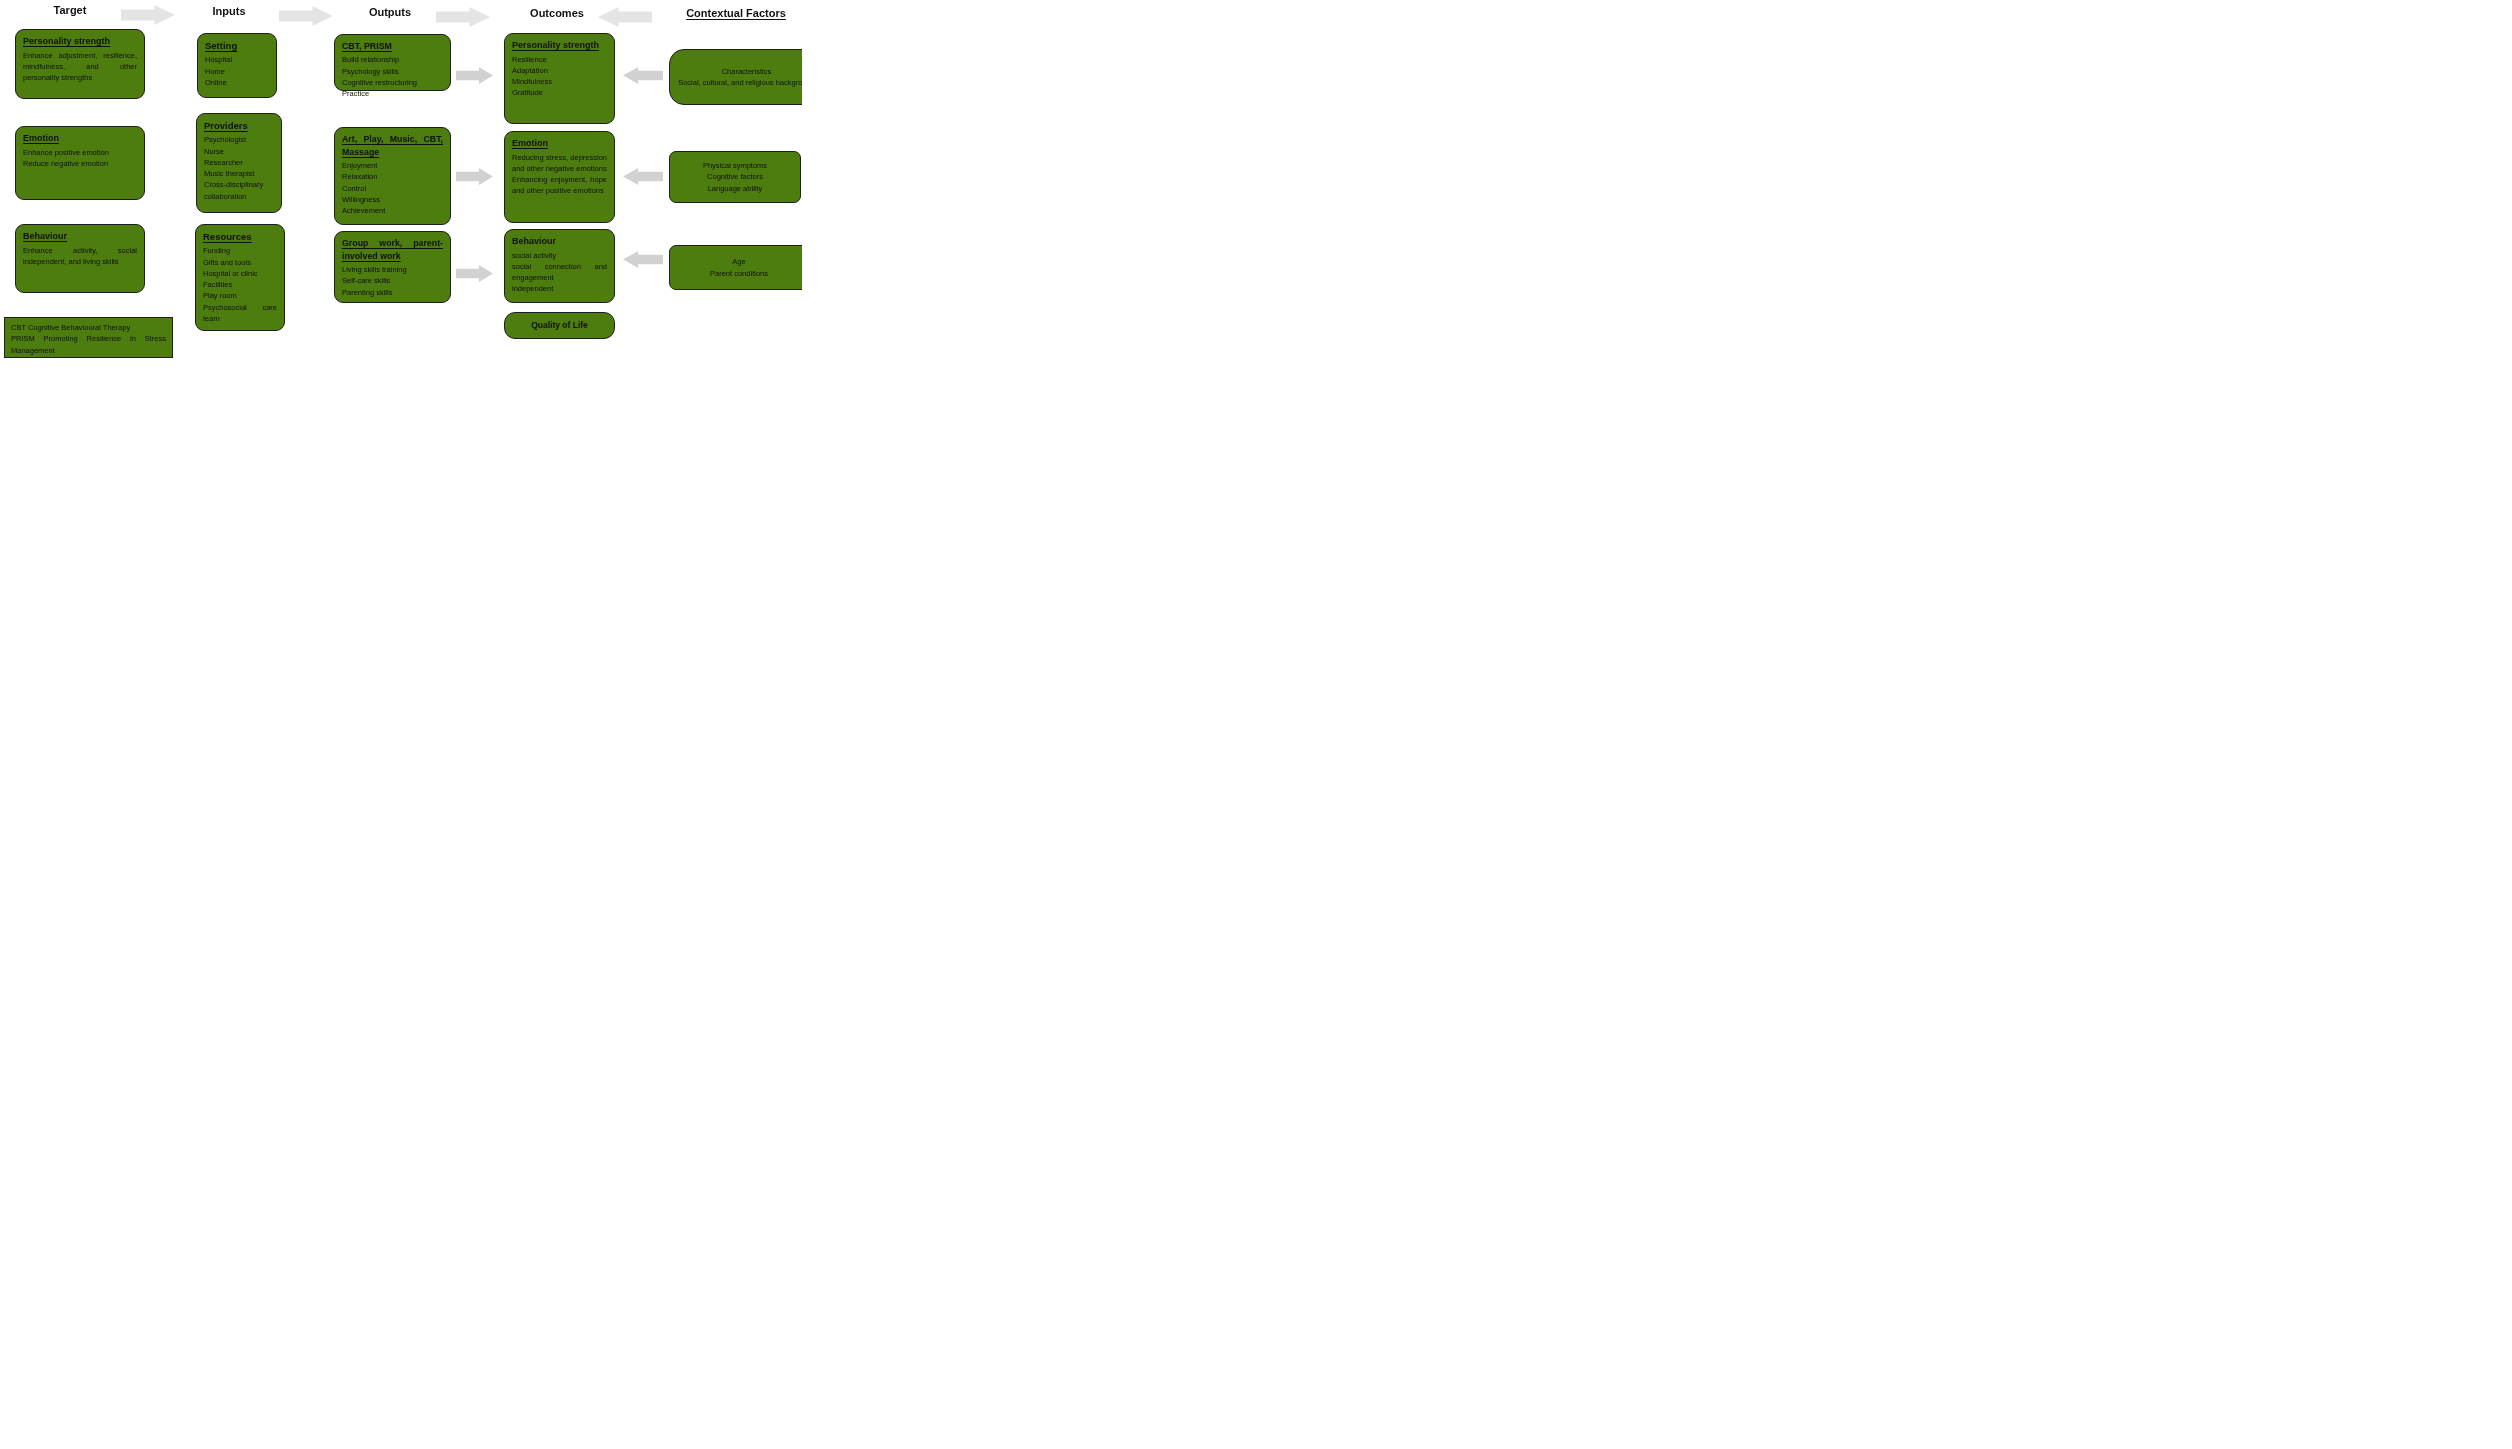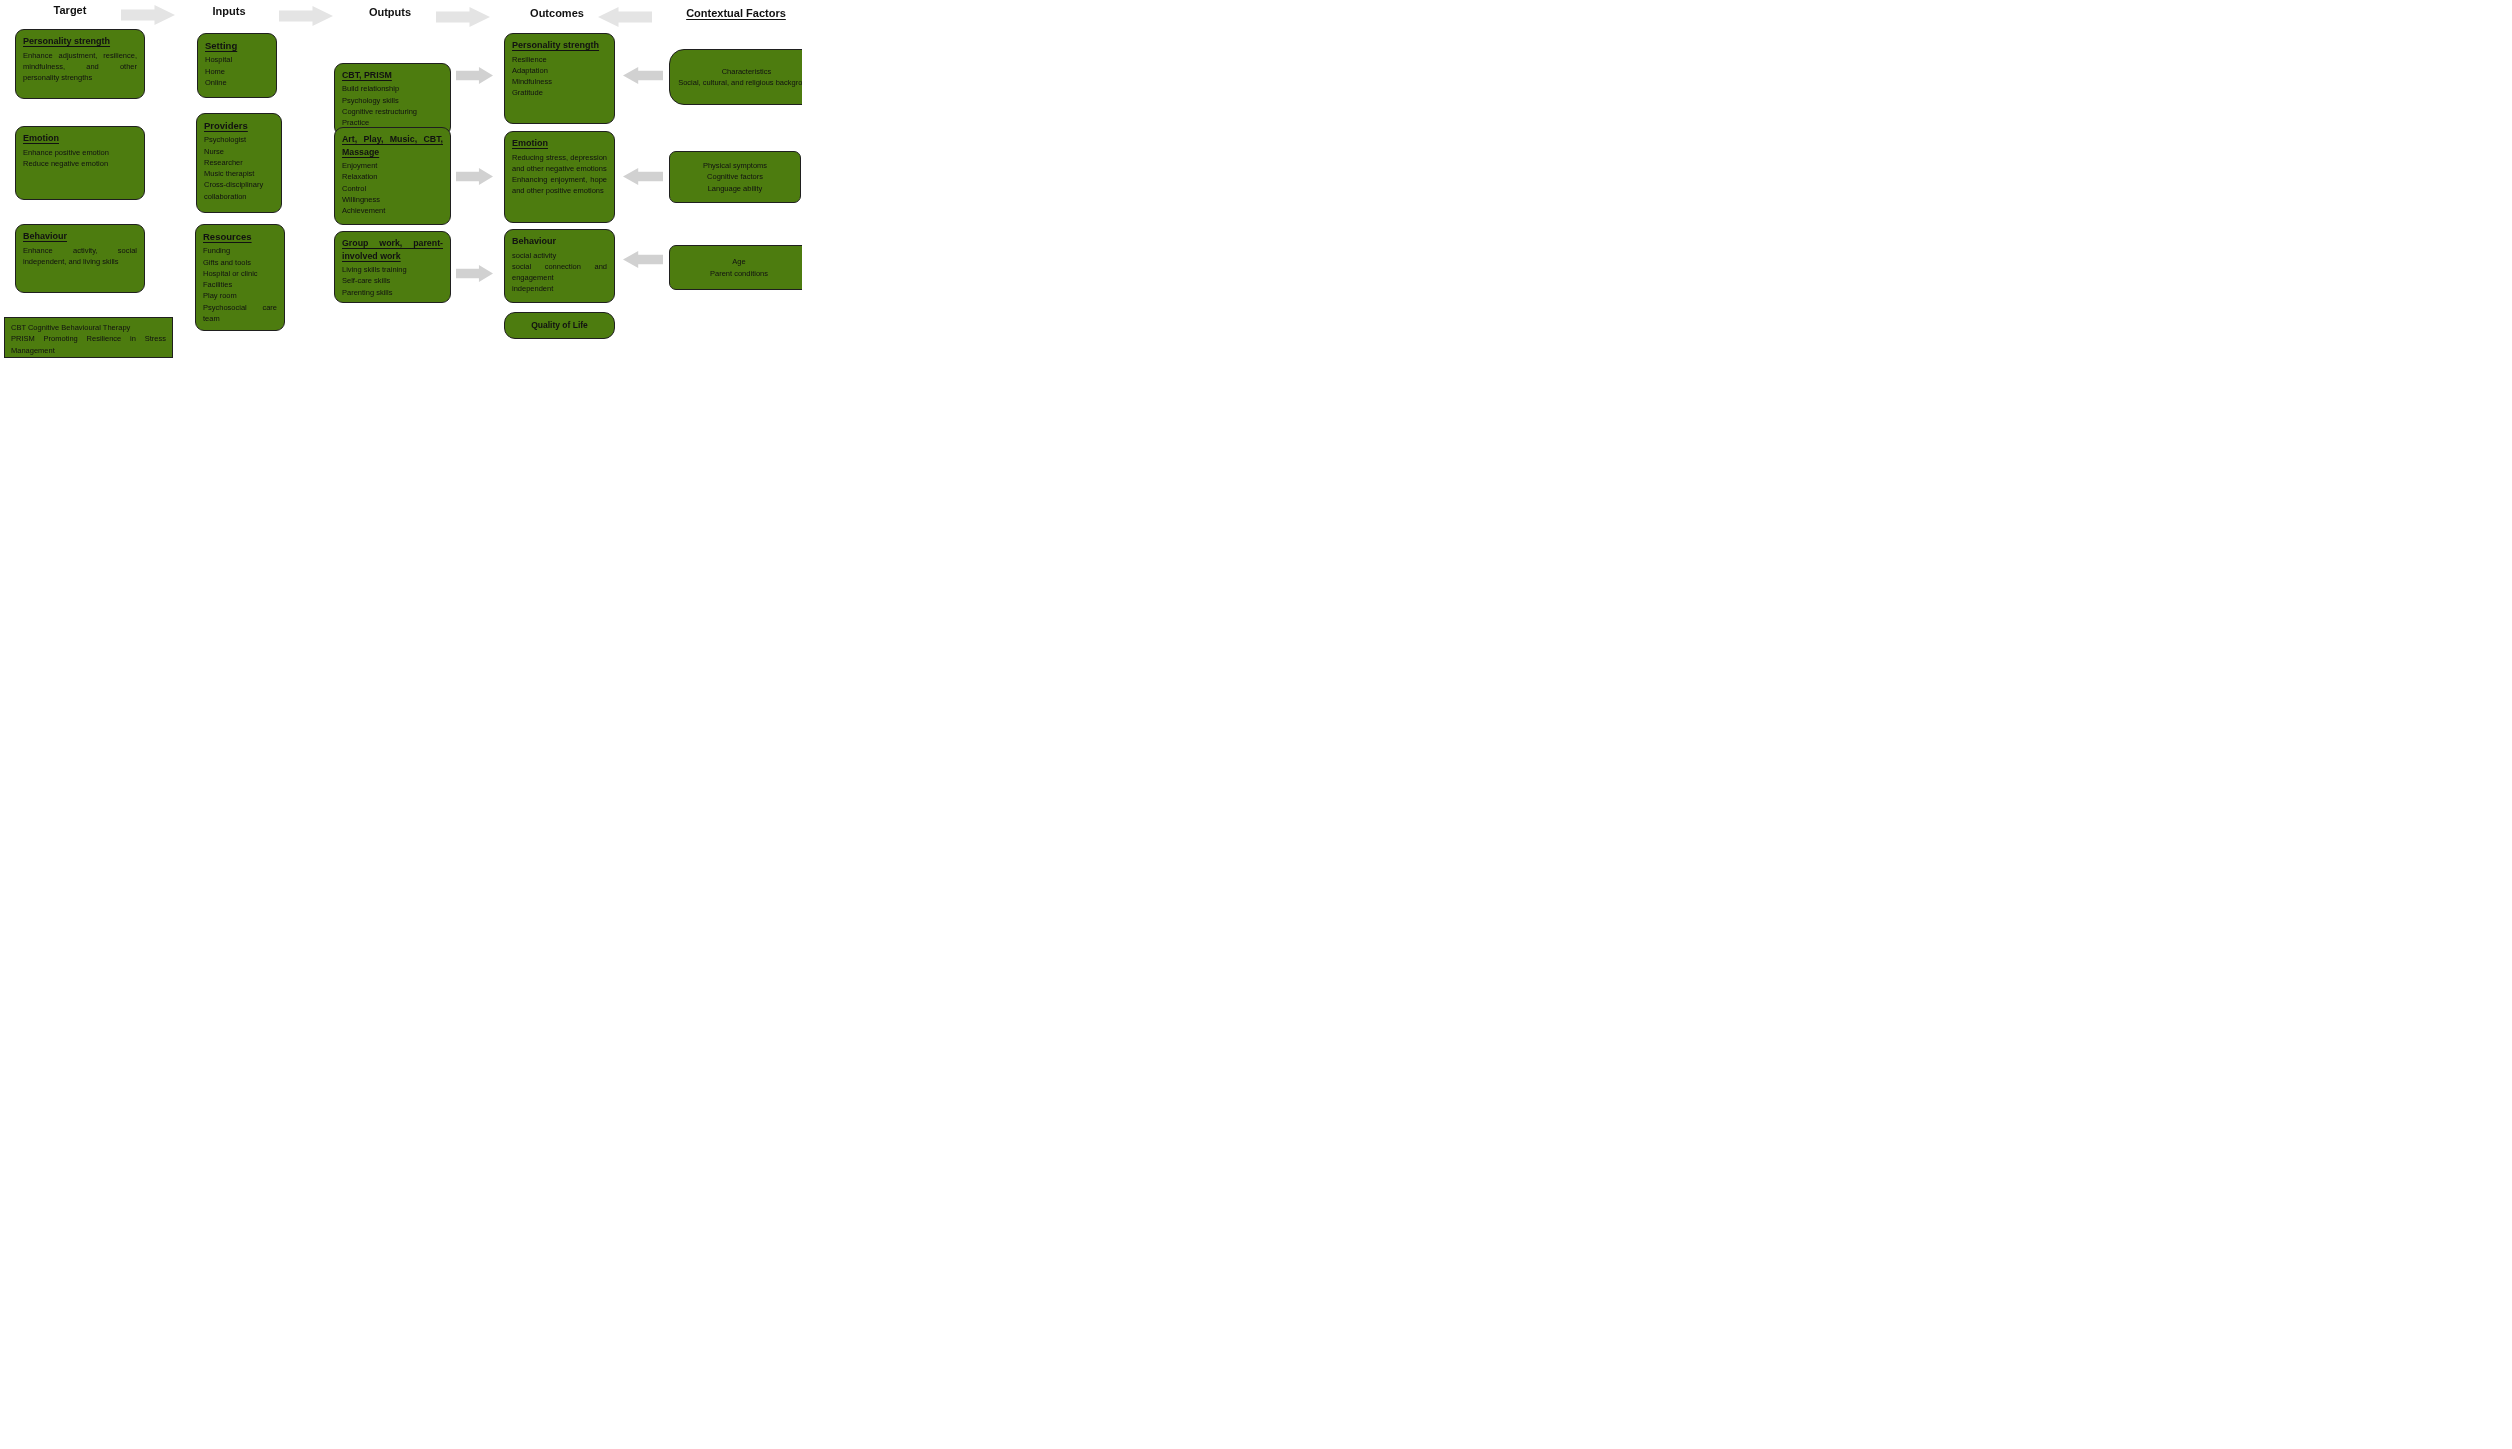--- a/index.html
+++ b/index.html
@@ -86,21 +86,21 @@
     <div class="body-lines just">
         <div>Funding</div>
         <div>Gifts and tools</div>
         <div>Hospital or clinic</div>
         <div>Facilities</div>
         <div>Play room</div>
         <div>Psychosocial care team</div>
       </div>
   </div>
 
-  <div class="box" style="left:334px;top:34px;width:117px;height:73px;margin-top:29px;">
+  <div class="box" style="left:334px;top:34px;width:117px;height:57px;">
     <div class="box-title u-t t17">CBT, PRISM</div>
     <div class="body-lines">
         <div>Build relationship</div>
         <div>Psychology skills</div>
         <div>Cognitive restructuring</div>
         <div>Practice</div>
       </div>
   </div>
   <div class="box" style="left:334px;top:127px;width:117px;height:98px;">
     <div class="box-title u-t t17 just">Art, Play, Music, CBT, Massage</div>

